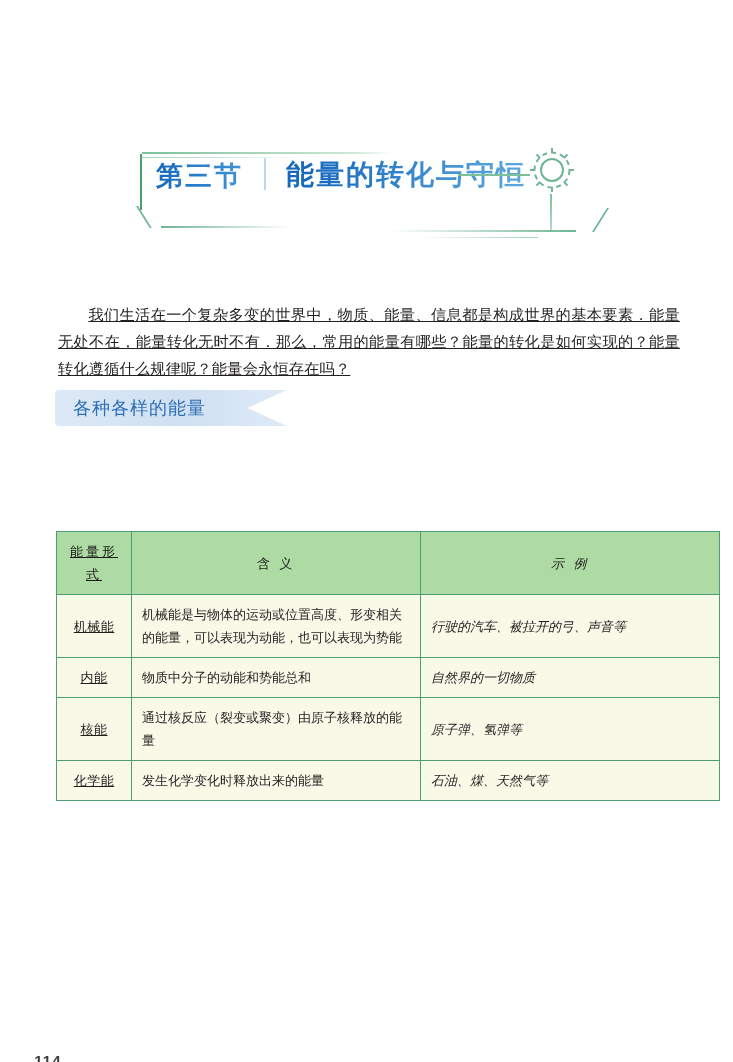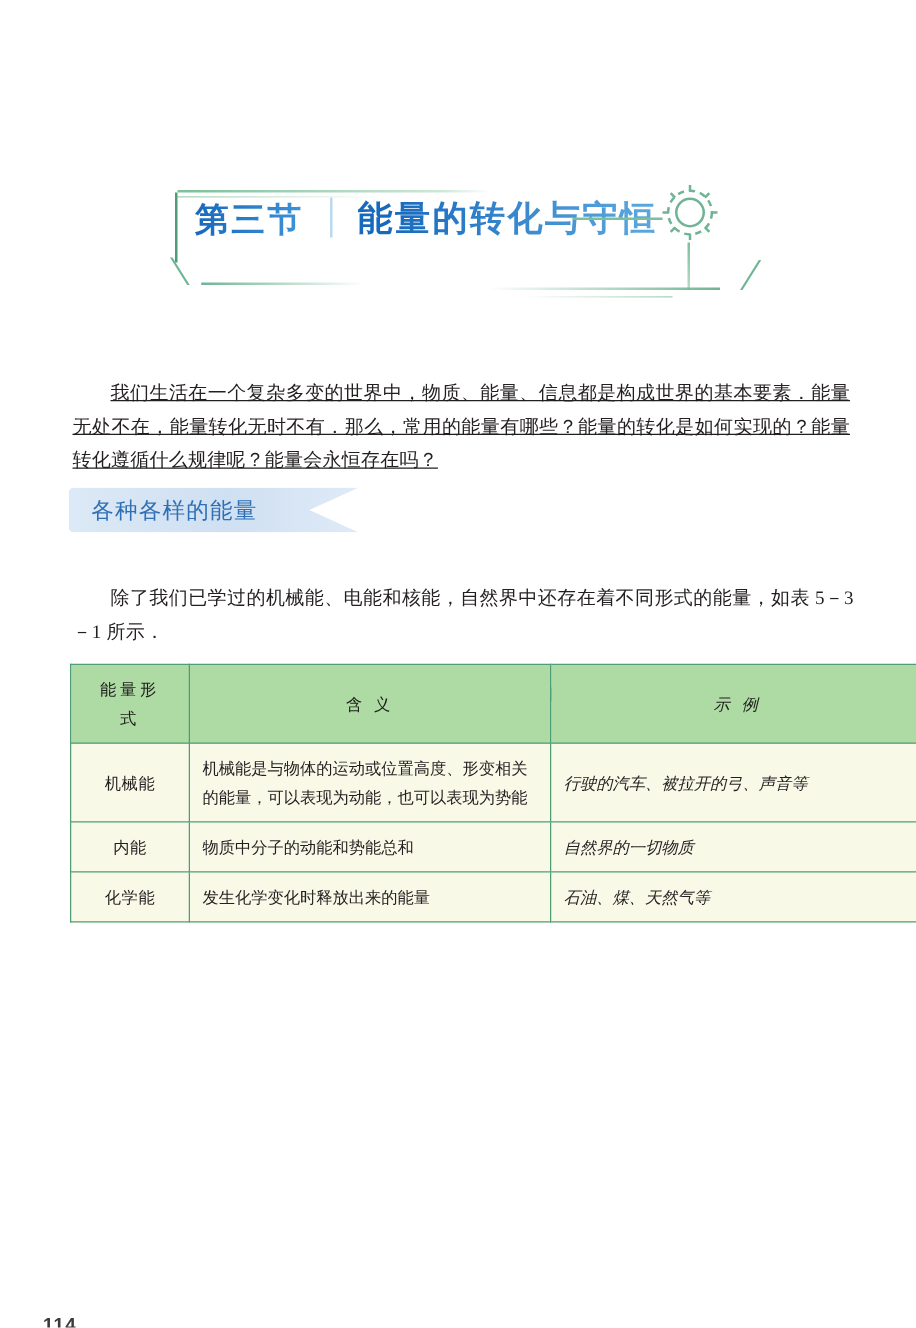--- a/index.html
+++ b/index.html
@@ -266,22 +266,23 @@
     padding: 6px 8px;
     letter-spacing: 3px;
   }
   .energy-table tbody td {
     background: #f9f9e8;
     color: #231f20;
   }
   .col-form {
     width: 62px;
     text-align: center;
-    padding: 8px 16px !important;
+    padding: 8px 6px !important;
     letter-spacing: 0.5px;
+    text-decoration: underline;
   }
   .col-meaning {
     width: 272px;
   }
   .col-example {
     width: 282px;
     font-style: italic;
   }
 
   
@@ -333,21 +334,20 @@
     <div class="sh-right-corner"></div>
   </div>
 
   <p class="para" id="intro-paragraph">我们生活在一个复杂多变的世界中，物质、能量、信息都是构成世界的基本要素．能量无处不在，能量转化无时不有．那么，常用的能量有哪些？能量的转化是如何实现的？能量转化遵循什么规律呢？能量会永恒存在吗？</p>
 
   <div class="ribbon">
     <div class="ribbon-bg"></div>
     <div class="ribbon-label">各种各样的能量</div>
   </div>
 
-  <p class="para" id="energy-forms-paragraph">除了我们已学过的机械能、电能和核能，自然界中还存在着不同形式的能量，如表 5－3－1 所示．</p>
 
   <div class="table-caption">表 5－3－1　不同形式的能量</div>
 
   <table class="energy-table">
     <thead>
       <tr>
         <th class="col-form">能量形式</th>
         <th class="col-meaning">含 义</th>
         <th class="col-example">示 例</th>
       </tr>
@@ -357,20 +357,25 @@
           <td class="col-form">机械能</td>
           <td class="col-meaning">机械能是与物体的运动或位置高度、形变相关的能量，可以表现为动能，也可以表现为势能</td>
           <td class="col-example">行驶的汽车、被拉开的弓、声音等</td>
         </tr>
         <tr>
           <td class="col-form">内能</td>
           <td class="col-meaning">物质中分子的动能和势能总和</td>
           <td class="col-example">自然界的一切物质</td>
         </tr>
         <tr>
+          <td class="col-form">核能</td>
+          <td class="col-meaning">通过核反应（裂变或聚变）由原子核释放的能量</td>
+          <td class="col-example">原子弹、氢弹等</td>
+        </tr>
+        <tr>
           <td class="col-form">化学能</td>
           <td class="col-meaning">发生化学变化时释放出来的能量</td>
           <td class="col-example">石油、煤、天然气等</td>
         </tr>
       </tbody>
   </table>
 
   <div class="page-number">. 114 .</div>
 
 </div>

